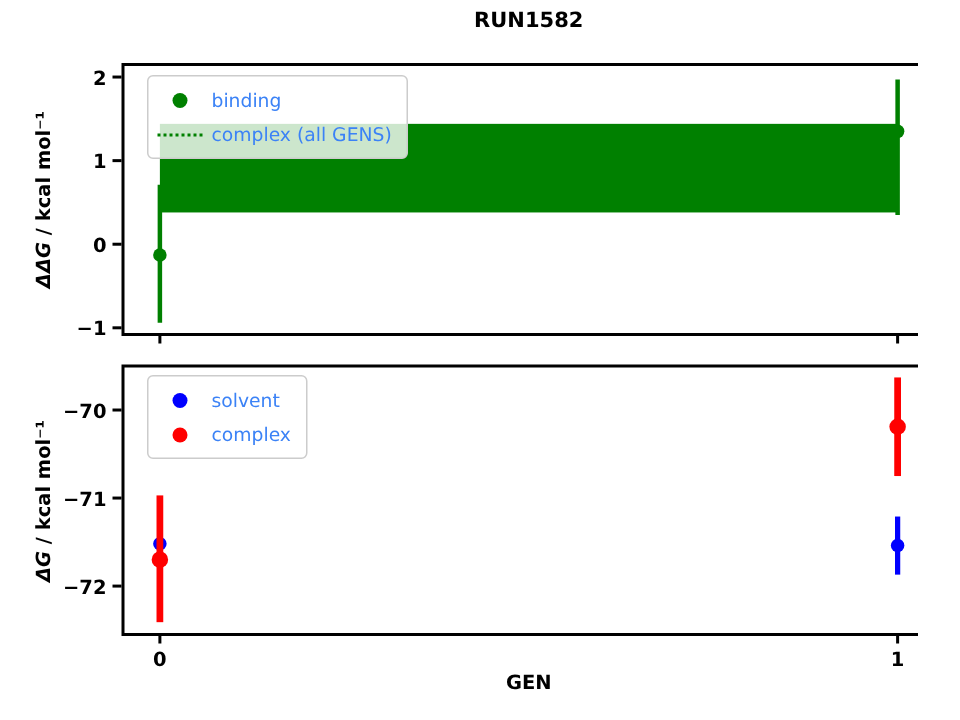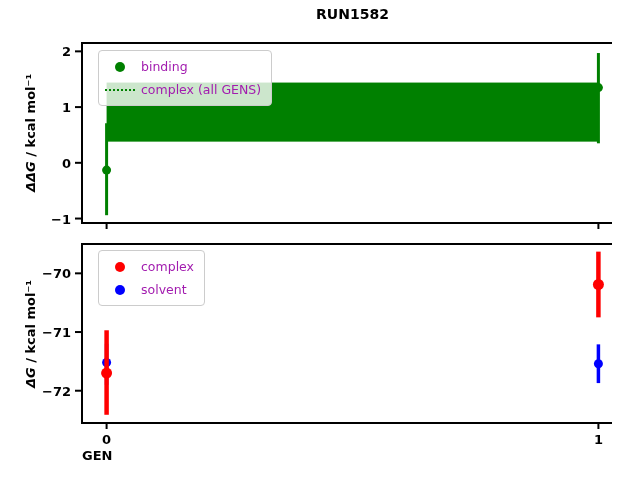--- a/index.html
+++ b/index.html
@@ -11,32 +11,32 @@
   svg text{font:bold 13px "DejaVu Sans","Liberation Sans",sans-serif;fill:#000;}
   .fig-title{
     position:absolute;left:82px;top:6px;width:541px;text-align:center;
     font-size:14px;font-weight:bold;color:#000;
   }
   .ylabel{
     position:absolute;white-space:nowrap;font-size:13px;font-weight:bold;color:#000;
     transform:translate(-50%,-50%) rotate(-90deg);
   }
   .xlabel{
-    position:absolute;left:82px;top:448px;width:541px;text-align:left;
+    position:absolute;left:82px;top:448px;width:541px;text-align:center;
     font-size:13px;font-weight:bold;color:#000;
   }
   .legend{
     position:absolute;background:rgba(255,255,255,0.8);
     border:1px solid #cccccc;border-radius:4px;padding:4px 10px 4px 0;z-index:5;
   }
   .legend-item{display:flex;align-items:center;height:23px;}
   .lmark{width:42px;display:flex;justify-content:center;align-items:center;flex:none;}
   .ldot{width:10px;height:10px;border-radius:50%;background:#000;}
   .ldotline{width:30px;height:0;border-top:2px dotted #000;}
-  .ltext{font-size:12.5px;color:#a21caf;white-space:nowrap;}
+  .ltext{font-size:12.5px;color:#3b82f6;white-space:nowrap;}
 </style>
 </head>
 <body>
 
 <div id="figure">
 
   <div class="fig-title">RUN1582</div>
 
   <svg class="chart-svg" style="left:82px;top:43px;" width="541" height="180">
       <rect x="24.59090909090909" y="39.56656346749226" width="491.8181818181818" height="59.071207430340564" fill="#008000"></rect>
@@ -94,27 +94,27 @@
       <text x="24.59090909090909" y="200" text-anchor="middle">0</text>
       <line x1="516.4090909090909" x2="516.4090909090909" y1="179" y2="185" stroke="#000000" stroke-width="2"></line>
       <text x="516.4090909090909" y="200" text-anchor="middle">1</text>
     </svg>
 
   <div class="ylabel" style="left:30px;top:334px;"><i>ΔG</i><span> / kcal mol⁻¹</span></div>
 
   <div class="legend" style="left:98px;top:250px;">
     <div class="legend-item">
       <span class="lmark">
+          <span class="ldot" style="background: rgb(0, 0, 255);"></span>
+        </span>
+      <span class="ltext">solvent</span>
+    </div>
+    <div class="legend-item">
+      <span class="lmark">
           <span class="ldot" style="background: rgb(255, 0, 0);"></span>
         </span>
       <span class="ltext">complex</span>
-    </div>
-    <div class="legend-item">
-      <span class="lmark">
-          <span class="ldot" style="background: rgb(0, 0, 255);"></span>
-        </span>
-      <span class="ltext">solvent</span>
     </div>
   </div>
 
   <div class="xlabel">GEN</div>
 
 </div>
 
 </body></html>

